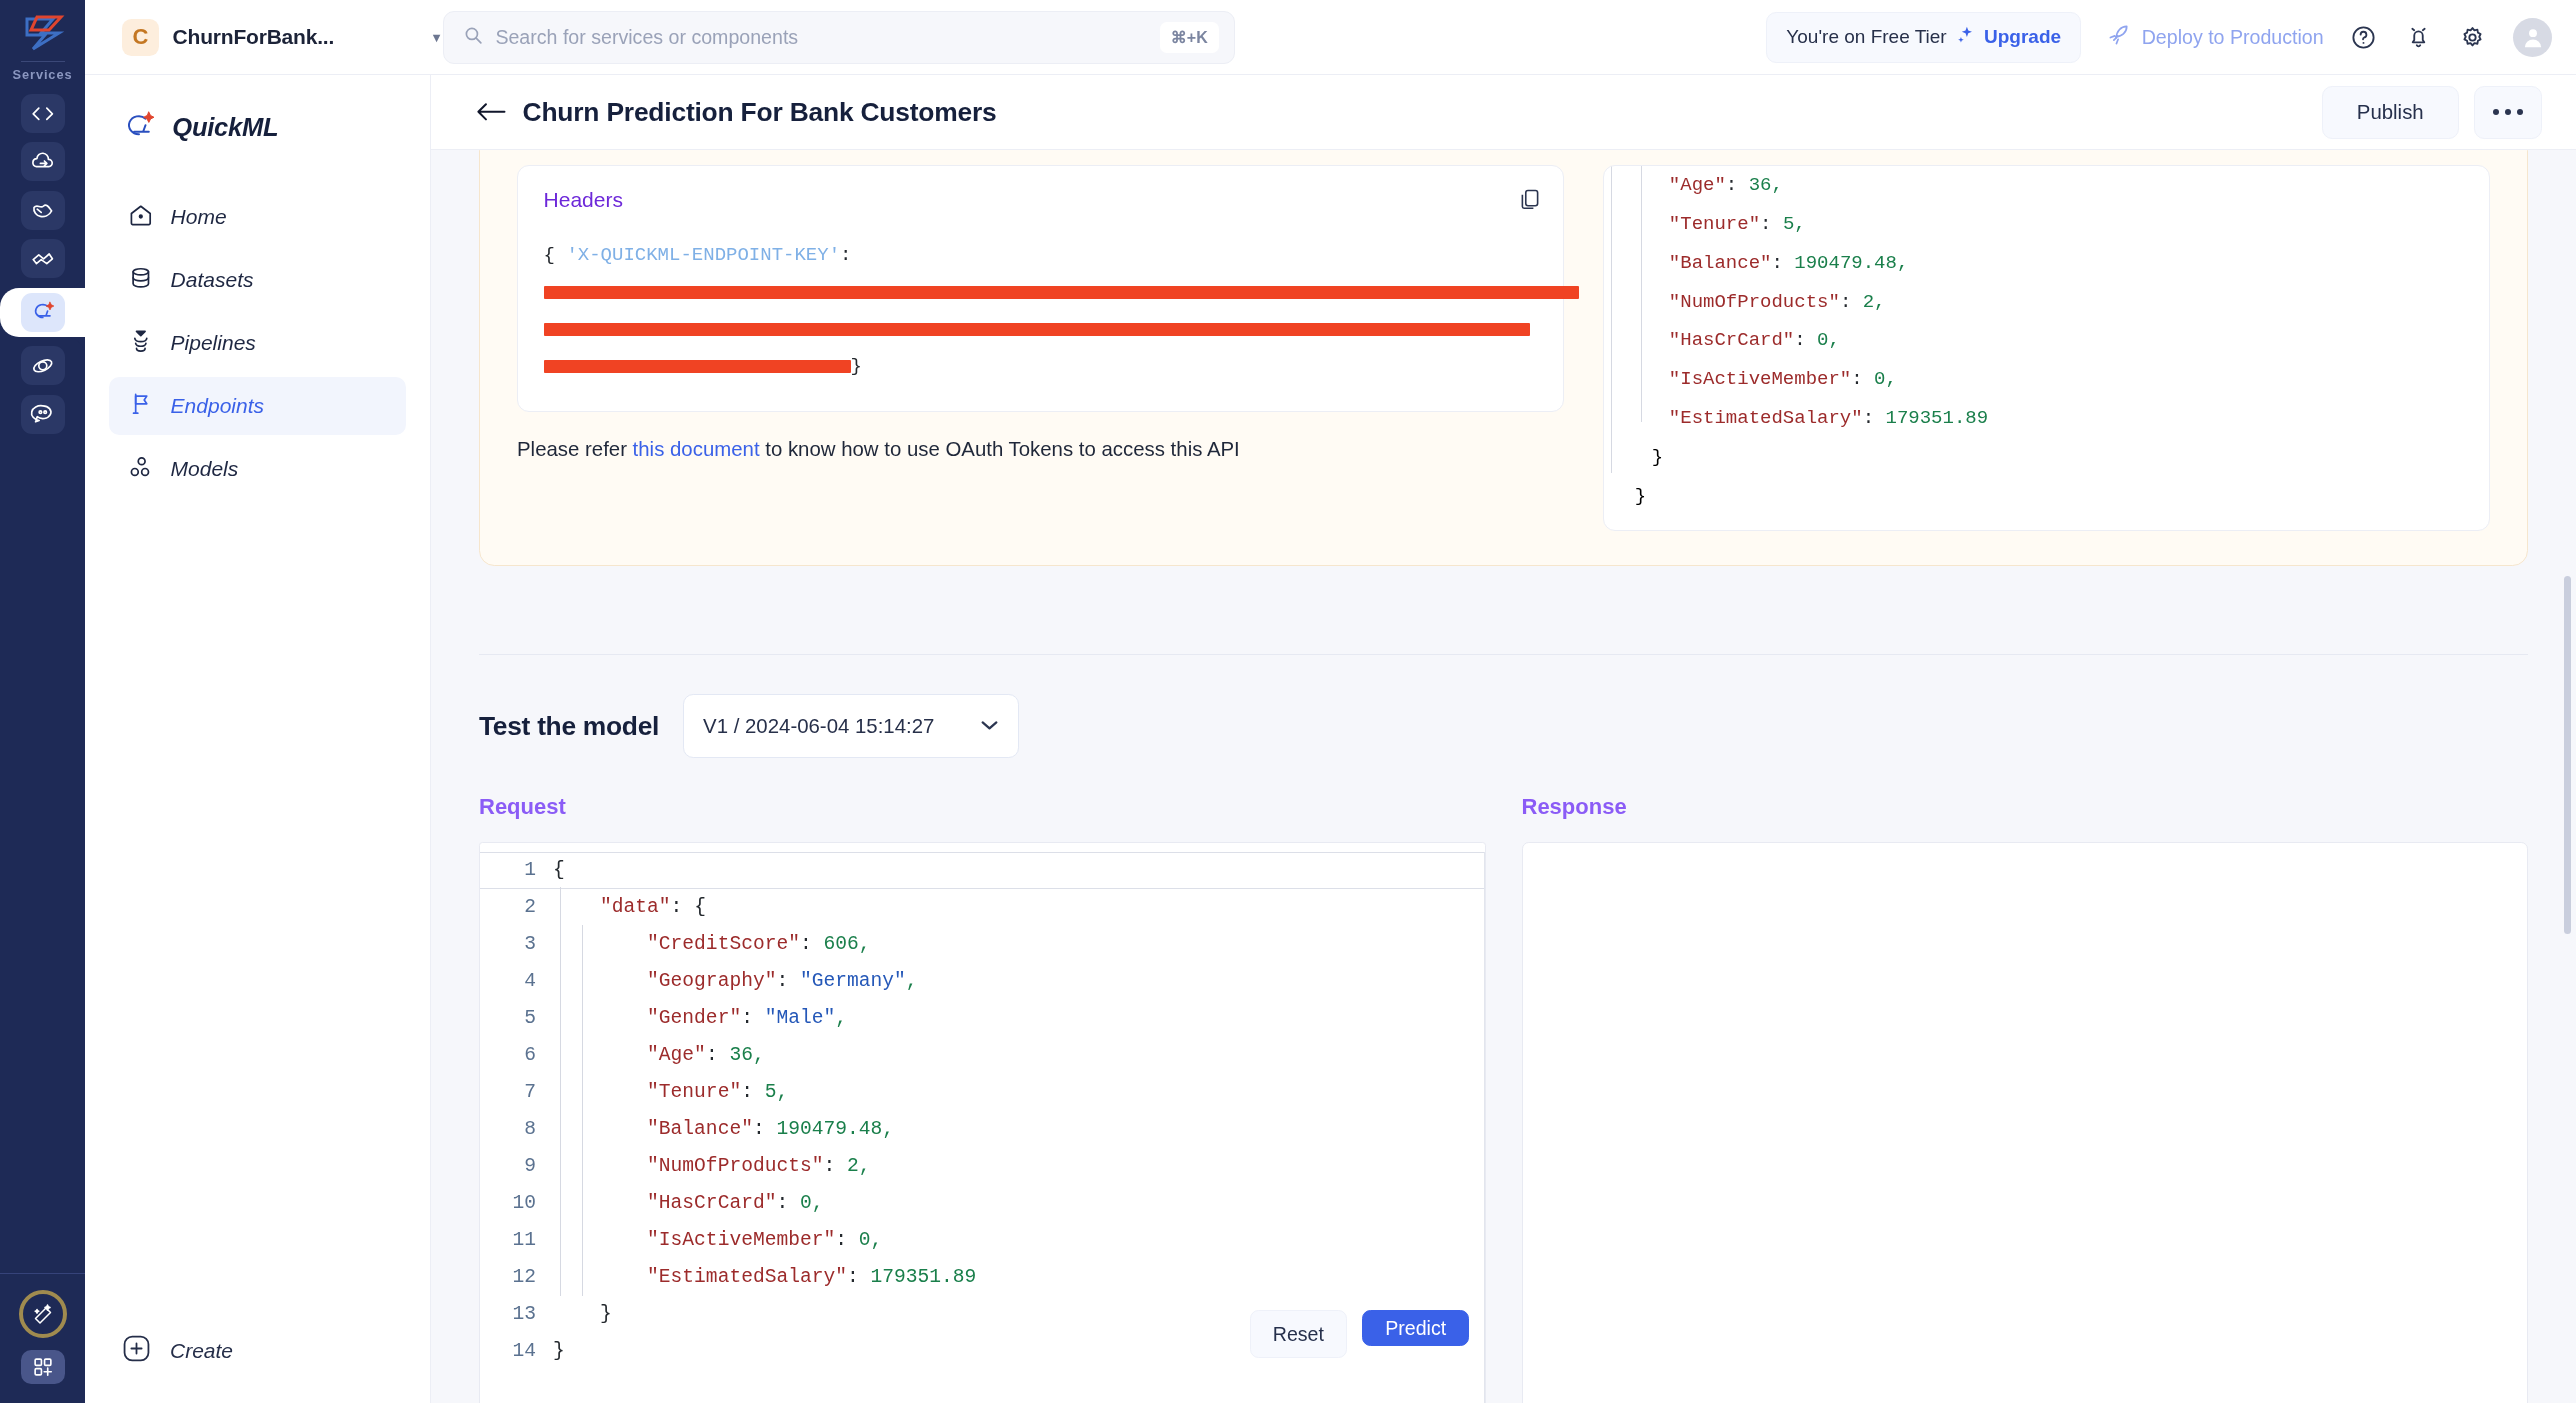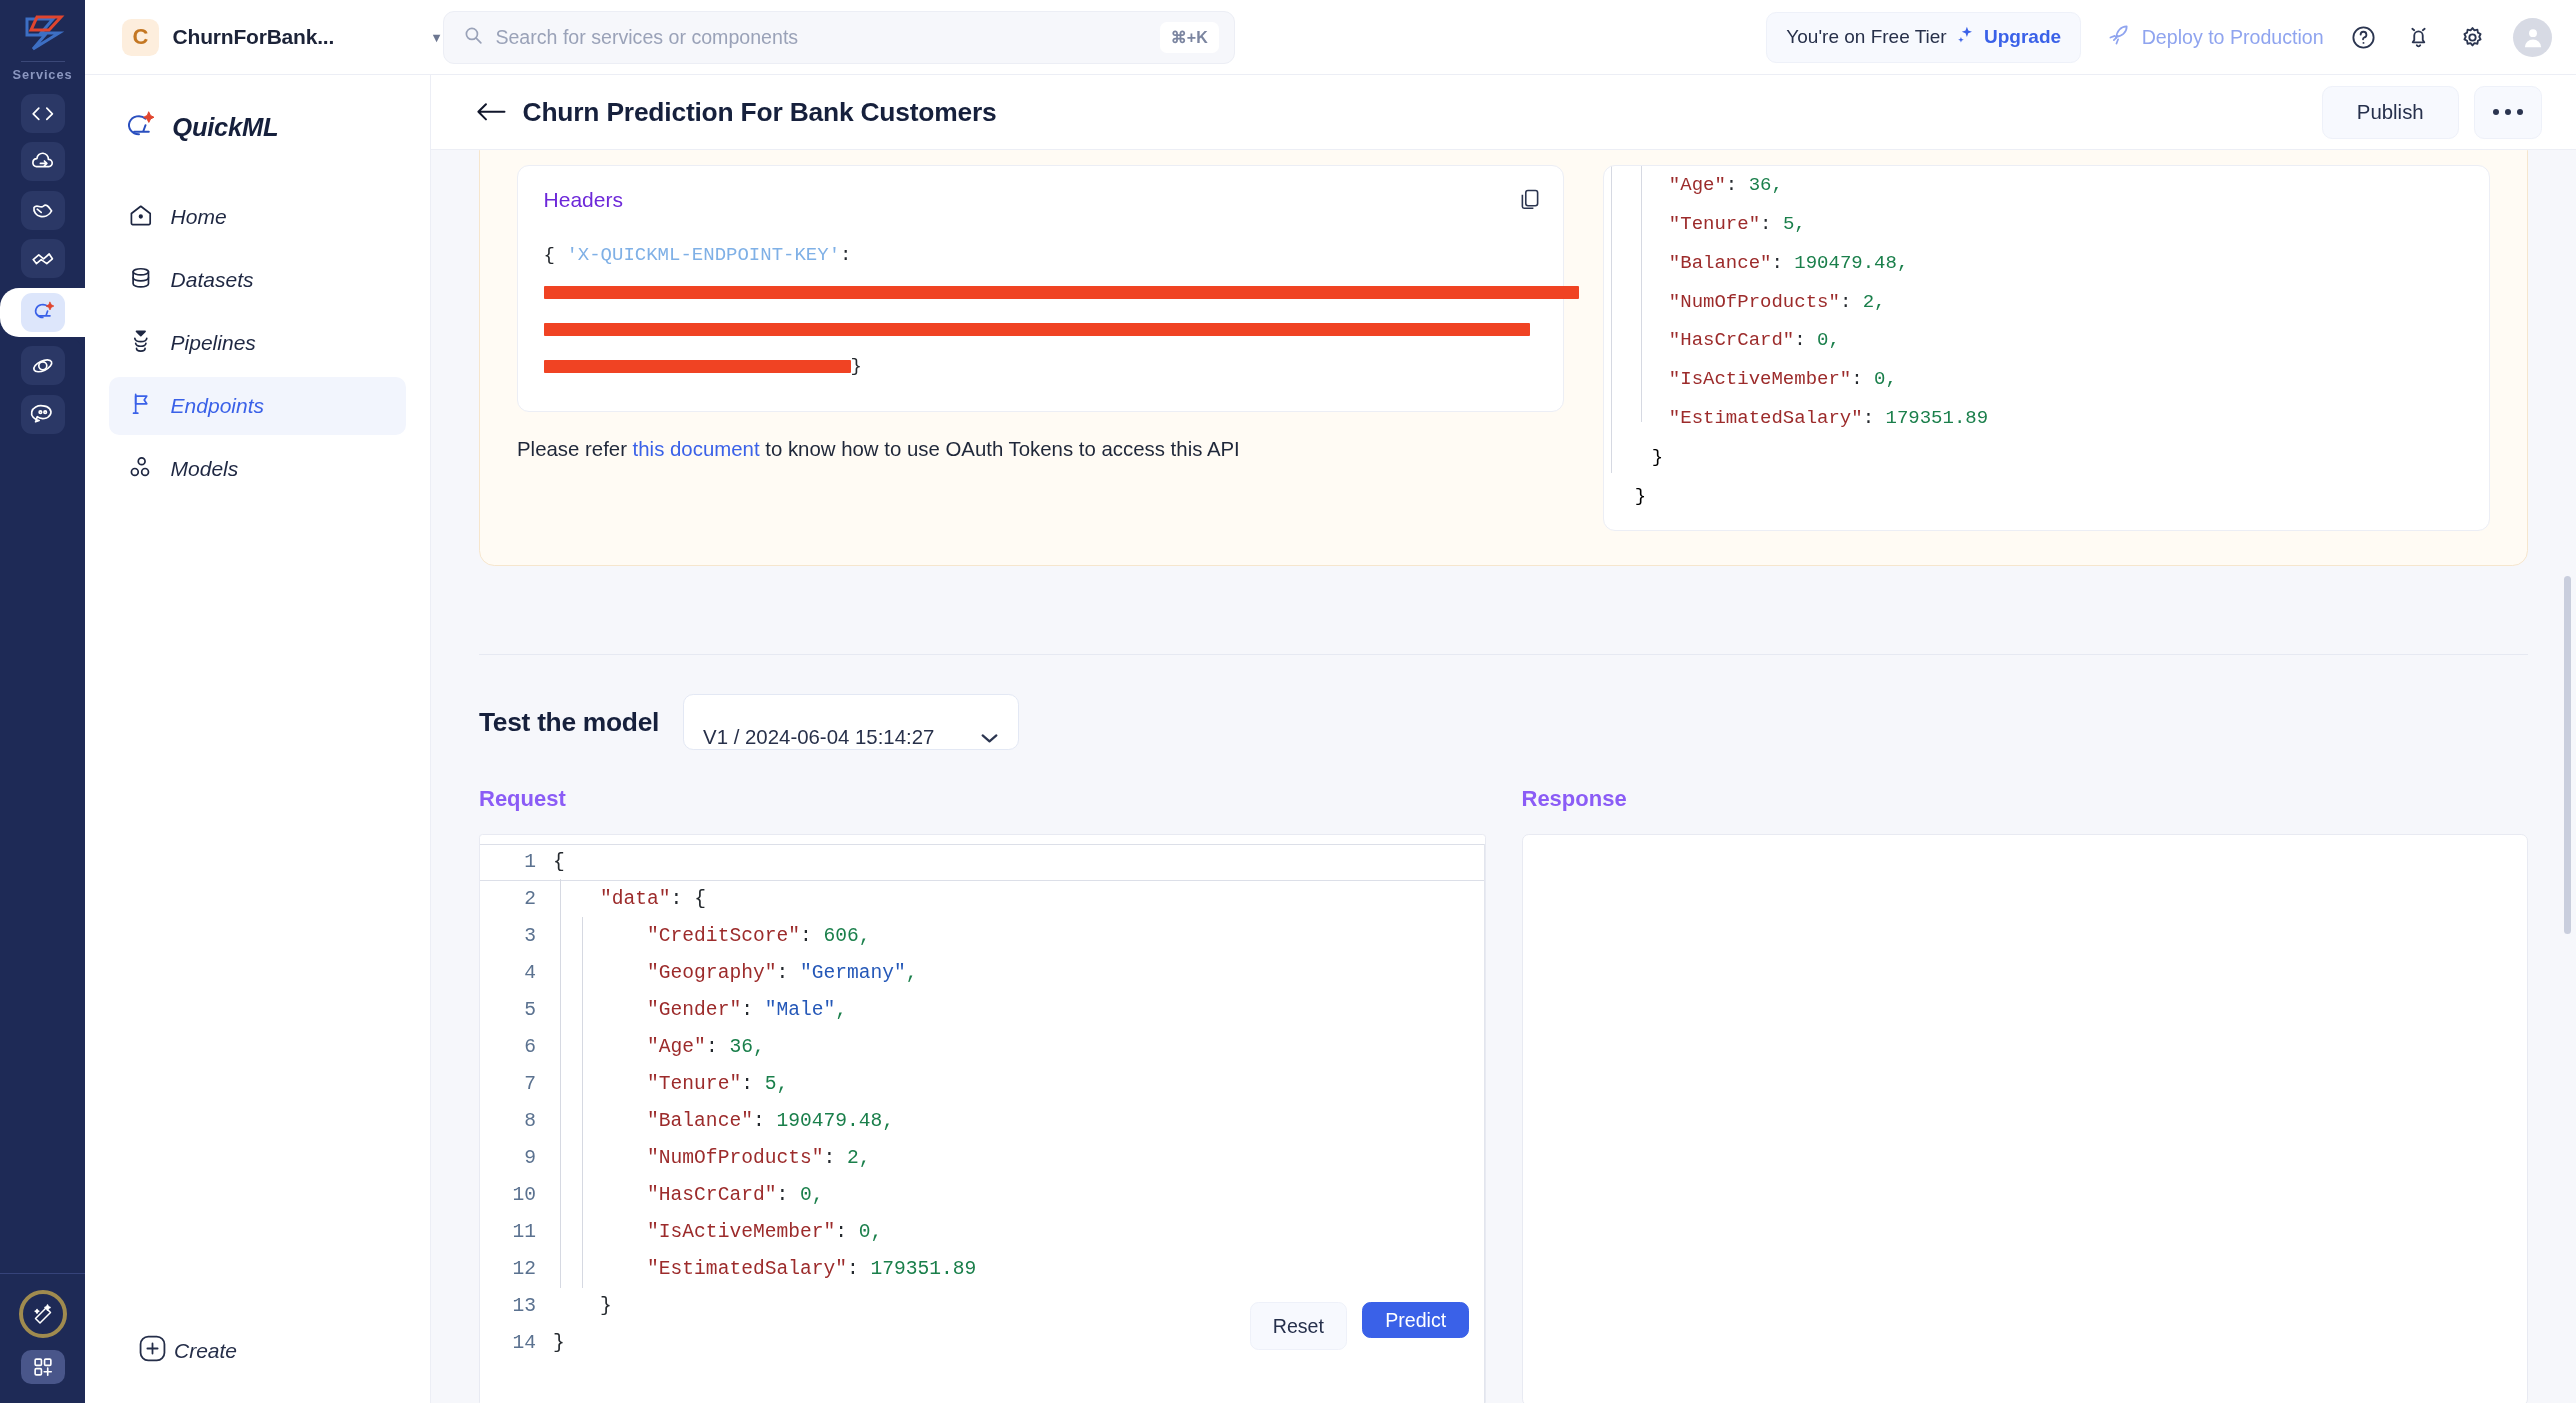--- a/index.html
+++ b/index.html
@@ -118,22 +118,22 @@
   .brand svg { width: 36px; height: 36px; }
   .brand-name { font-size: 25.6px; font-weight: 700; color: #16203c; letter-spacing: -0.3px;}
   .nav-items { margin-top: 31px; padding: 0 24px; display: flex; flex-direction: column; gap: 5.1px;}
   .nav-item {
     display: flex; align-items: center; gap: 17px; height: 58px; border-radius: 10.2px;
     padding-left: 19px; color: #1e2742; font-size: 21px;
   }
   .nav-item svg { width: 25.6px; height: 25.6px; flex: 0 0 25.6px; }
   .nav-item.active { background: #f2f5fd; color: #3a61e8; }
   .nav-create {
-    margin-top: auto; display:flex; align-items:center; gap: 7px;
-    padding: 0 0 36px 53px; color:#252e49; font-size: 21px;
+    margin-top: auto; display:flex; align-items:center; gap: 19px;
+    padding: 0 0 36px 37px; color:#252e49; font-size: 21px;
   }
   .nav-create svg { width: 29px; height: 29px; }
 
   
   .main { flex: 1; display: flex; flex-direction: column; min-width: 0; background: #f6f7fb; }
   .pagehead {
     height: 75px; background: #ffffff; display: flex; align-items: center;
     padding: 0 34px 0 41px; border-bottom: 0.9px solid #eceef5; flex: 0 0 75px;
   }
   .back { width: 37px; height: 37px; display:flex;align-items:center;justify-content:center; color:#10162b;}
@@ -192,22 +192,22 @@
   .jv-num { color: #1a7f4b; }
   .jv-str { color: #2558b8; }
   .jp { color: #24292e; }
   .guide { position: absolute; width: 0.9px; background: #d6d9e2; }
 
   
   .testsec { margin-top: 73px; border-top: 0.9px solid #e6e9f2; padding-top: 39px; }
   .testrow { display: flex; align-items: center; gap: 24px; }
   .testtitle { font-size: 26.4px; font-weight: 700; color: #16203c; letter-spacing:-0.3px;}
   .select {
-    width: 336px; height: 56px; border: 0.9px solid #e3e8f4; border-radius: 10.2px;
-    background: #fff; display: flex; align-items: flex-end; padding: 0 19px;
+    width: 336px; height: 64px; border: 0.9px solid #e3e8f4; border-radius: 10.2px;
+    background: #fff; display: flex; align-items: center; padding: 0 19px;
     font-size: 20.4px; color: #27304a;
   }
   .select .cv { margin-left: auto; color: #2b3550; font-size: 17px; font-weight: 700;}
   .panes { display: flex; gap: 36px; margin-top: 36px; }
   .pane { flex: 1; min-width: 0; }
   .pane-label { font-size: 22px; color: #8b5cf6; font-weight: 600; margin-bottom: 22px; }
   .editor {
     background: #ffffff; border: 0.9px solid #e8eaf2; border-radius: 3.4px;
     height: 572px; display: flex; position: relative; overflow: hidden;
   }

